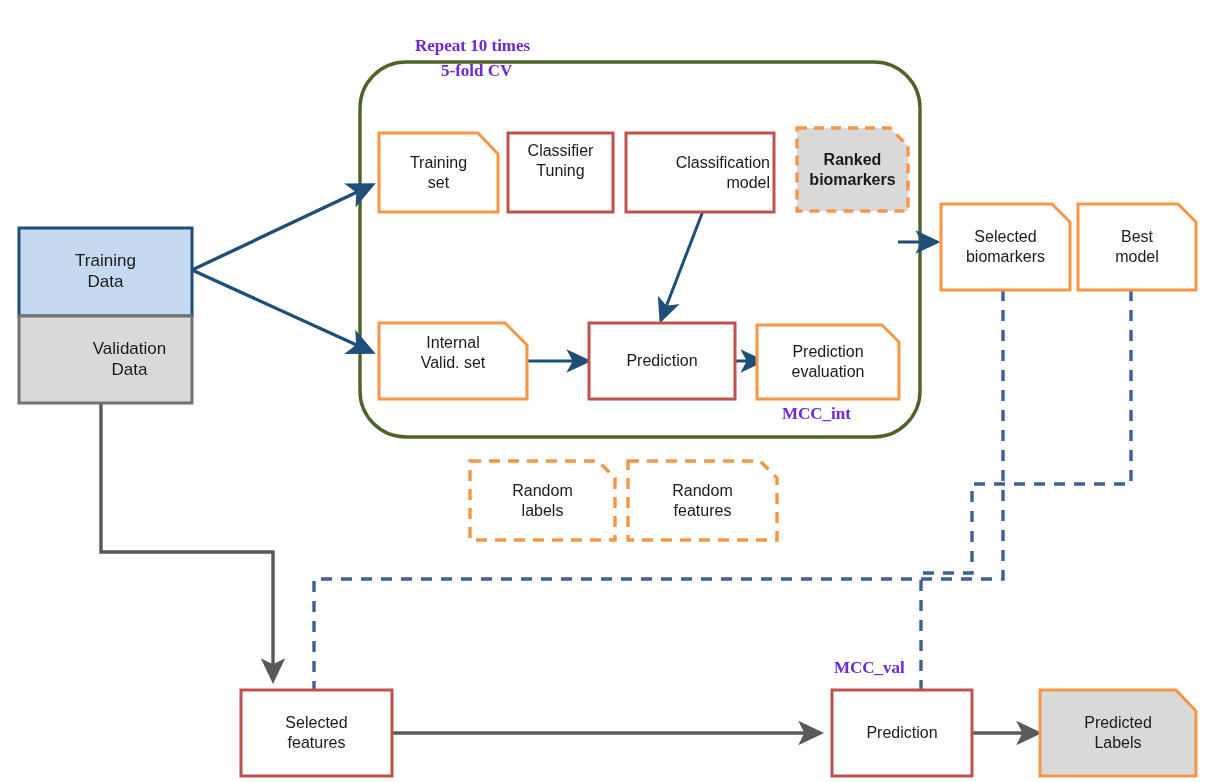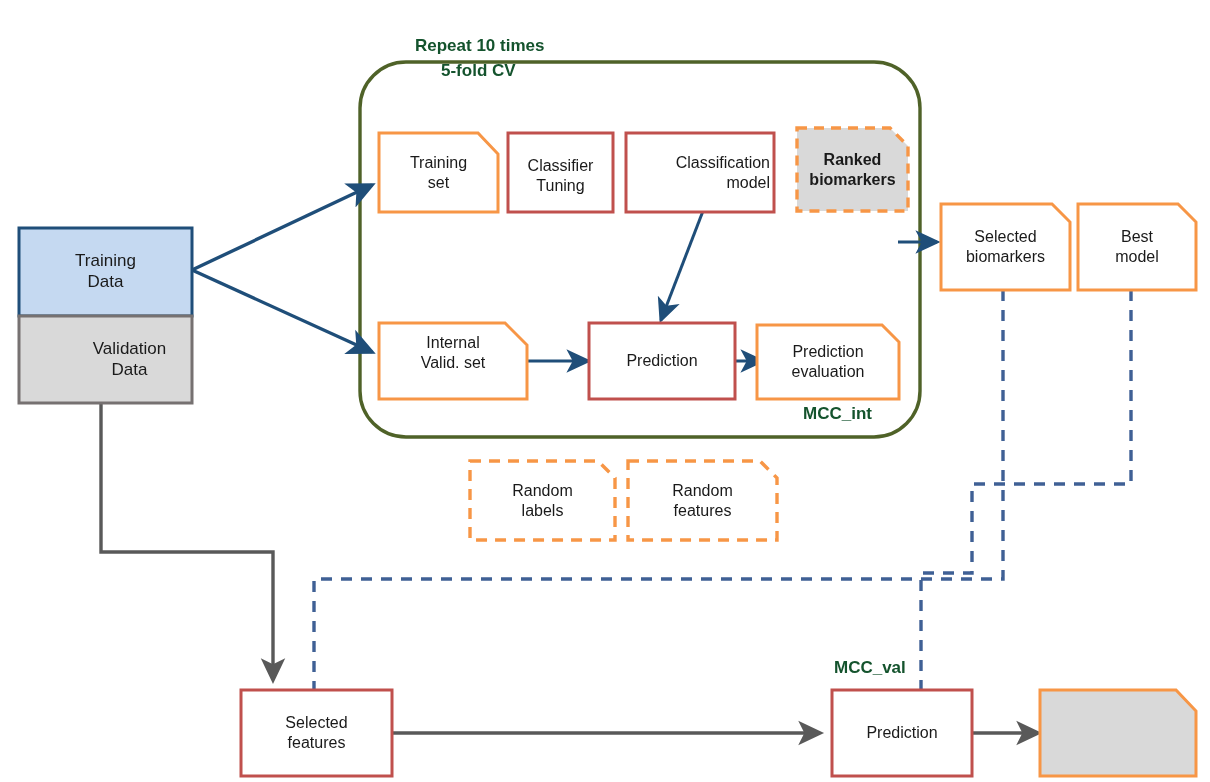--- a/index.html
+++ b/index.html
@@ -3,21 +3,21 @@
 <meta charset="utf-8">
 <style>
   html,body{margin:0;padding:0;background:#ffffff;}
   body{width:1210px;height:782px;overflow:hidden;
        font-family:"Liberation Sans", sans-serif;}
   #stage{position:relative;width:1210px;height:782px;background:#fff;}
   svg.layer{position:absolute;left:0;top:0;width:1210px;height:782px;}
   .node{position:absolute;box-sizing:border-box;display:flex;align-items:center;
         justify-content:center;text-align:center;line-height:1.22;color:#1a1a1a;}
   .node .txt{display:block;width:100%;padding:0 4px;}
-  .lbl{position:absolute;color:#14532d;font-weight:bold;white-space:nowrap;}
+  .lbl{position:absolute;color:#6d28d9;font-weight:bold;white-space:nowrap;font-family:Liberation Serif, serif;}
   .bold{font-weight:bold;}
 </style>
 </head>
 <body>
 
 <div id="stage">
 
   <svg class="layer" viewBox="0 0 1210 782" xmlns="http://www.w3.org/2000/svg">
     <defs>
       <marker id="bluearrow" markerWidth="9" markerHeight="9" refX="7.2" refY="4.5" orient="auto" markerUnits="strokeWidth">
@@ -96,21 +96,21 @@
   </div>
 
   <div class="lbl" style="left:415px;top:36px;font-size:17px;">Repeat 10 times</div>
   <div class="lbl" style="left:441px;top:61px;font-size:17px;">5-fold CV</div>
 
   <div class="node" style="left:379px;top:133px;width:119px;height:79px;font-size:16px;">
     <span class="txt" style="white-space:pre-line">Training
 set</span>
   </div>
 
-  <div class="node" style="left:508px;top:133px;width:105px;height:56px;font-size:16px;margin-top:15px;">
+  <div class="node" style="left:508px;top:133px;width:105px;height:56px;font-size:16px;">
     <span class="txt" style="white-space:pre-line">Classifier
 Tuning</span>
   </div>
 
   <div class="node" style="left:626px;top:133px;width:148px;height:79px;font-size:16px;text-align:right;">
     <span class="txt" style="white-space:pre-line">Classification
 model</span>
   </div>
 
   <div class="node bold" style="left:797px;top:128px;width:111px;height:83px;font-size:16px;justify-content:center;">
@@ -125,21 +125,21 @@
 
   <div class="node" style="left:589px;top:323px;width:146px;height:76px;font-size:16px;">
     <span class="txt">Prediction</span>
   </div>
 
   <div class="node" style="left:757px;top:325px;width:142px;height:74px;font-size:16px;">
     <span class="txt" style="white-space:pre-line">Prediction
 evaluation</span>
   </div>
 
-  <div class="lbl" style="left:803px;top:404px;font-size:17px;">MCC_int</div>
+  <div class="lbl" style="left:782px;top:404px;font-size:17px;">MCC_int</div>
 
   <div class="node" style="left:941px;top:204px;width:129px;height:86px;font-size:16px;">
     <span class="txt" style="white-space:pre-line">Selected
 biomarkers</span>
   </div>
 
   <div class="node" style="left:1078px;top:204px;width:118px;height:86px;font-size:16px;">
     <span class="txt" style="white-space:pre-line">Best
 model</span>
   </div>
@@ -158,14 +158,18 @@
 
   <div class="node" style="left:241px;top:690px;width:151px;height:86px;font-size:16px;">
     <span class="txt" style="white-space:pre-line">Selected
 features</span>
   </div>
 
   <div class="node" style="left:832px;top:690px;width:140px;height:86px;font-size:16px;">
     <span class="txt">Prediction</span>
   </div>
 
+  <div class="node" style="left:1040px;top:690px;width:156px;height:86px;font-size:16px;">
+    <span class="txt" style="white-space:pre-line">Predicted
+Labels</span>
+  </div>
 
 </div>
 
 </body></html>

